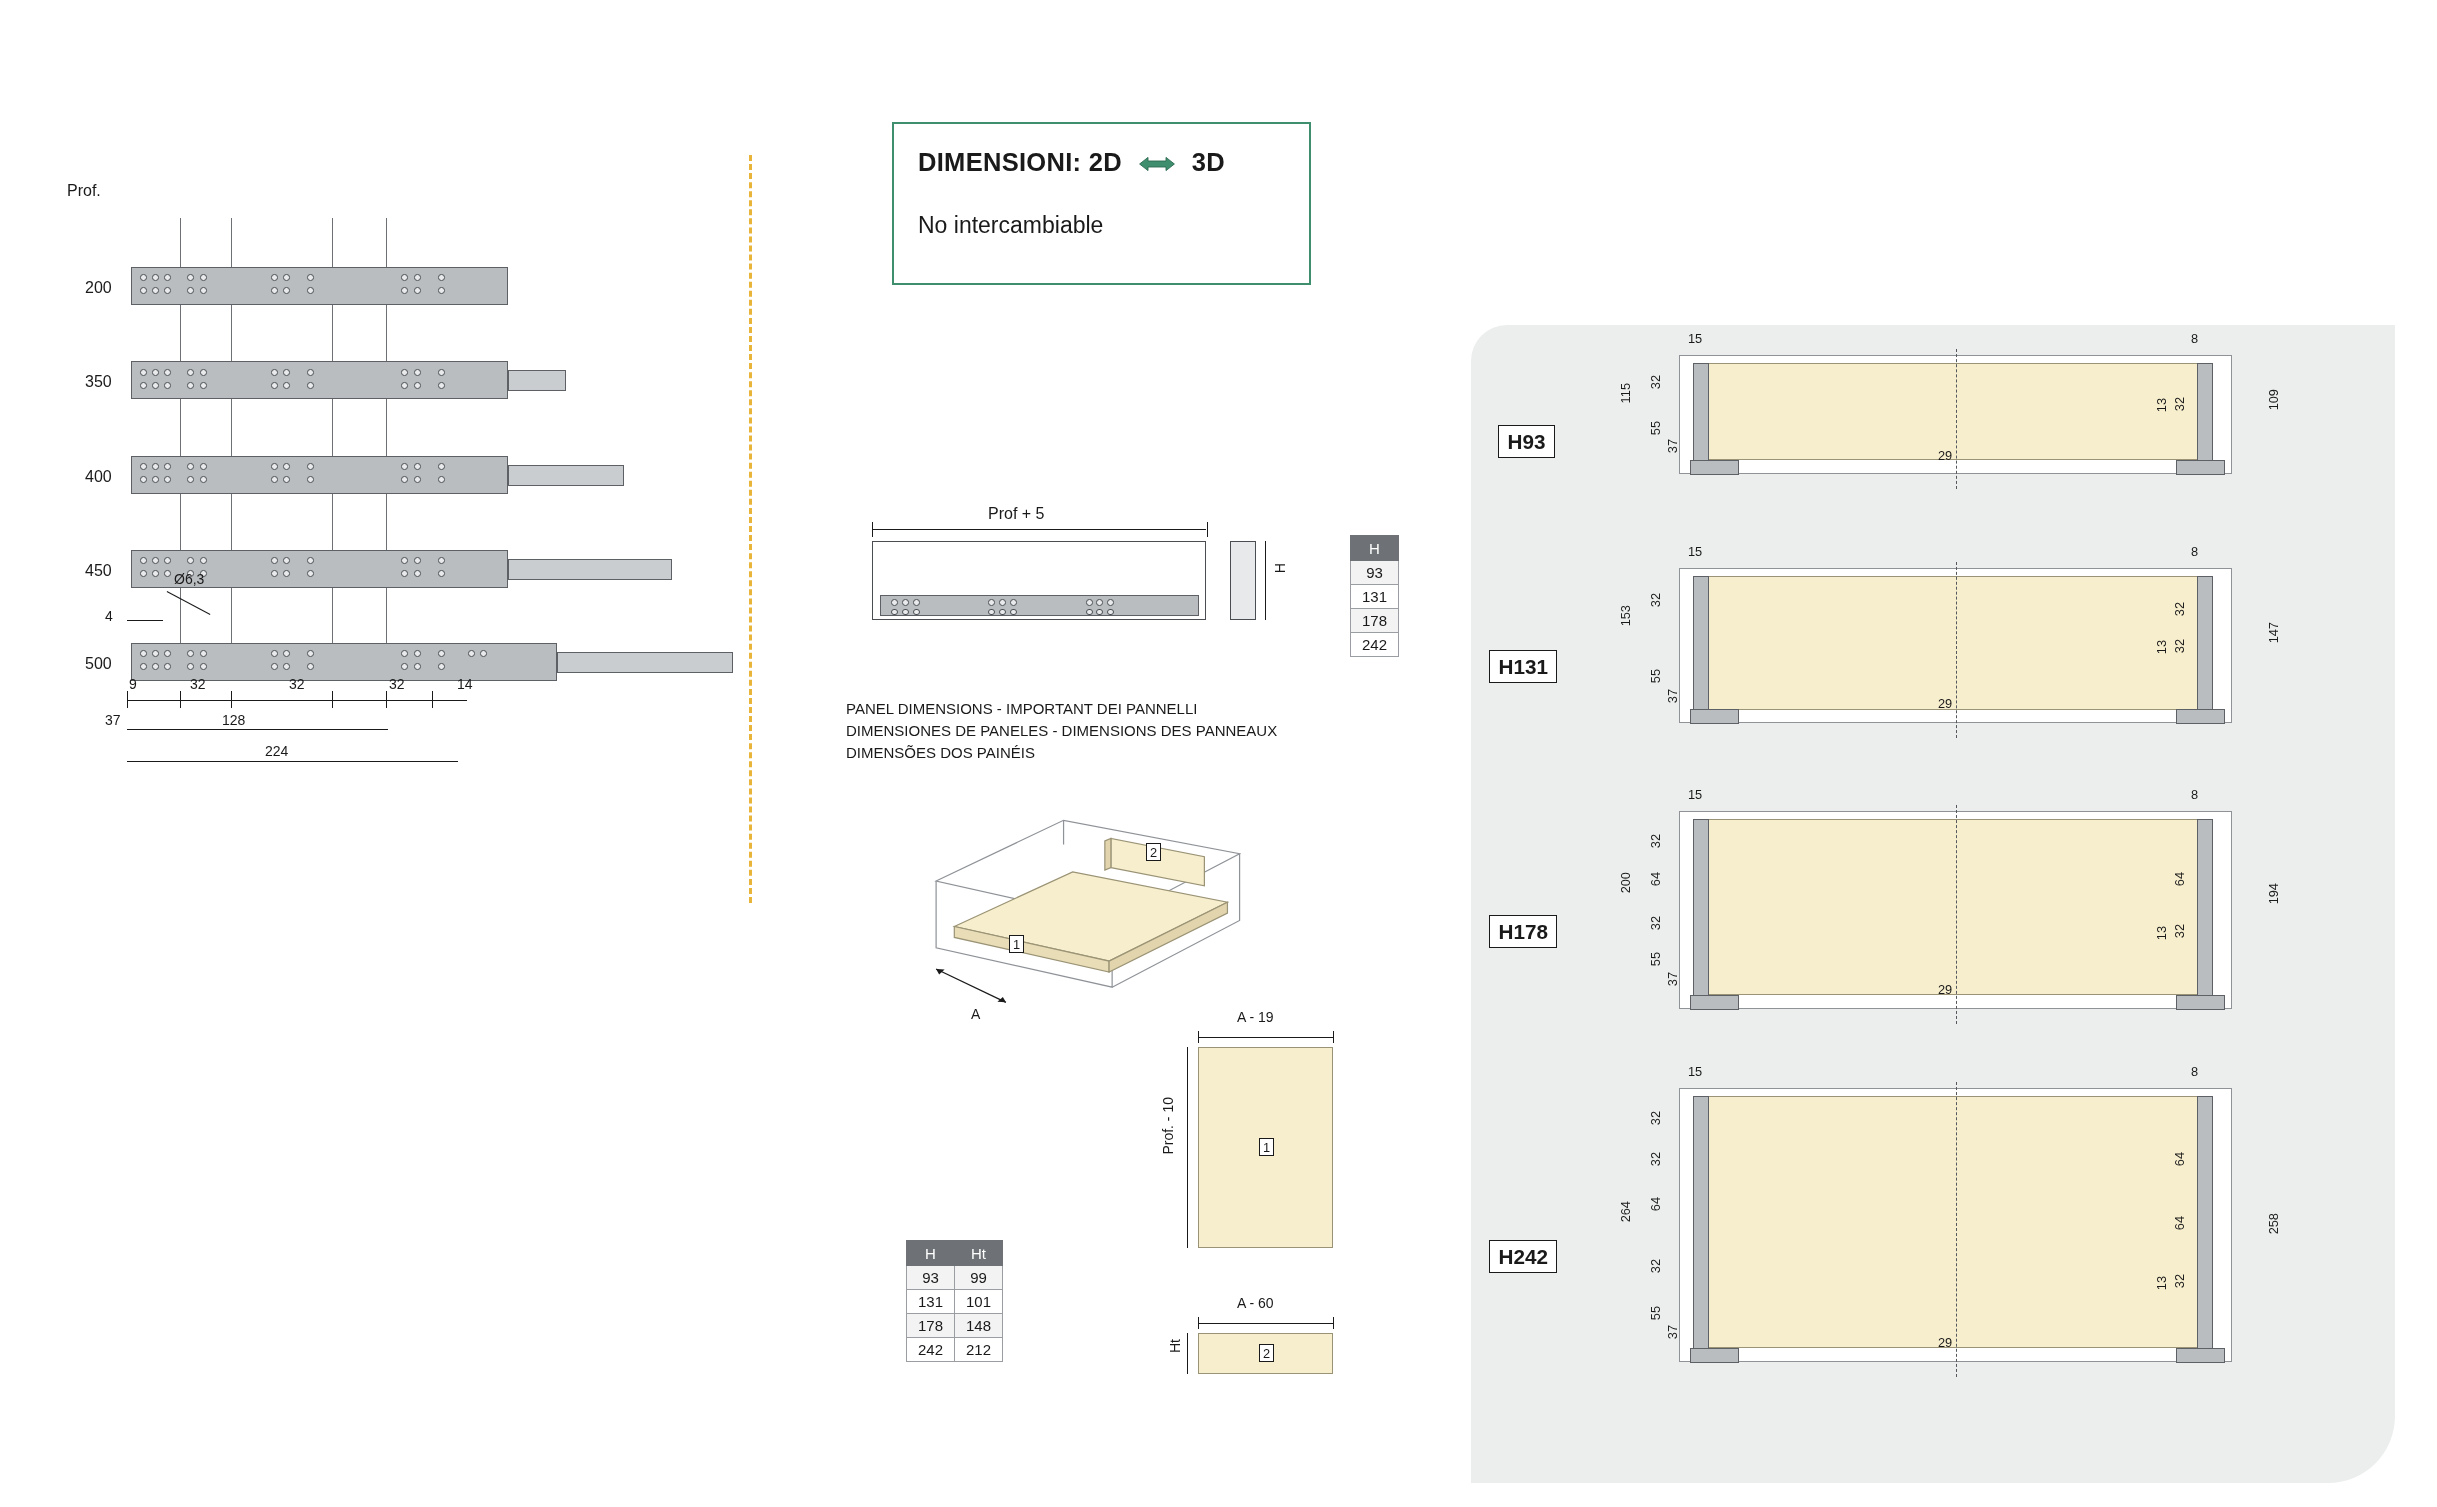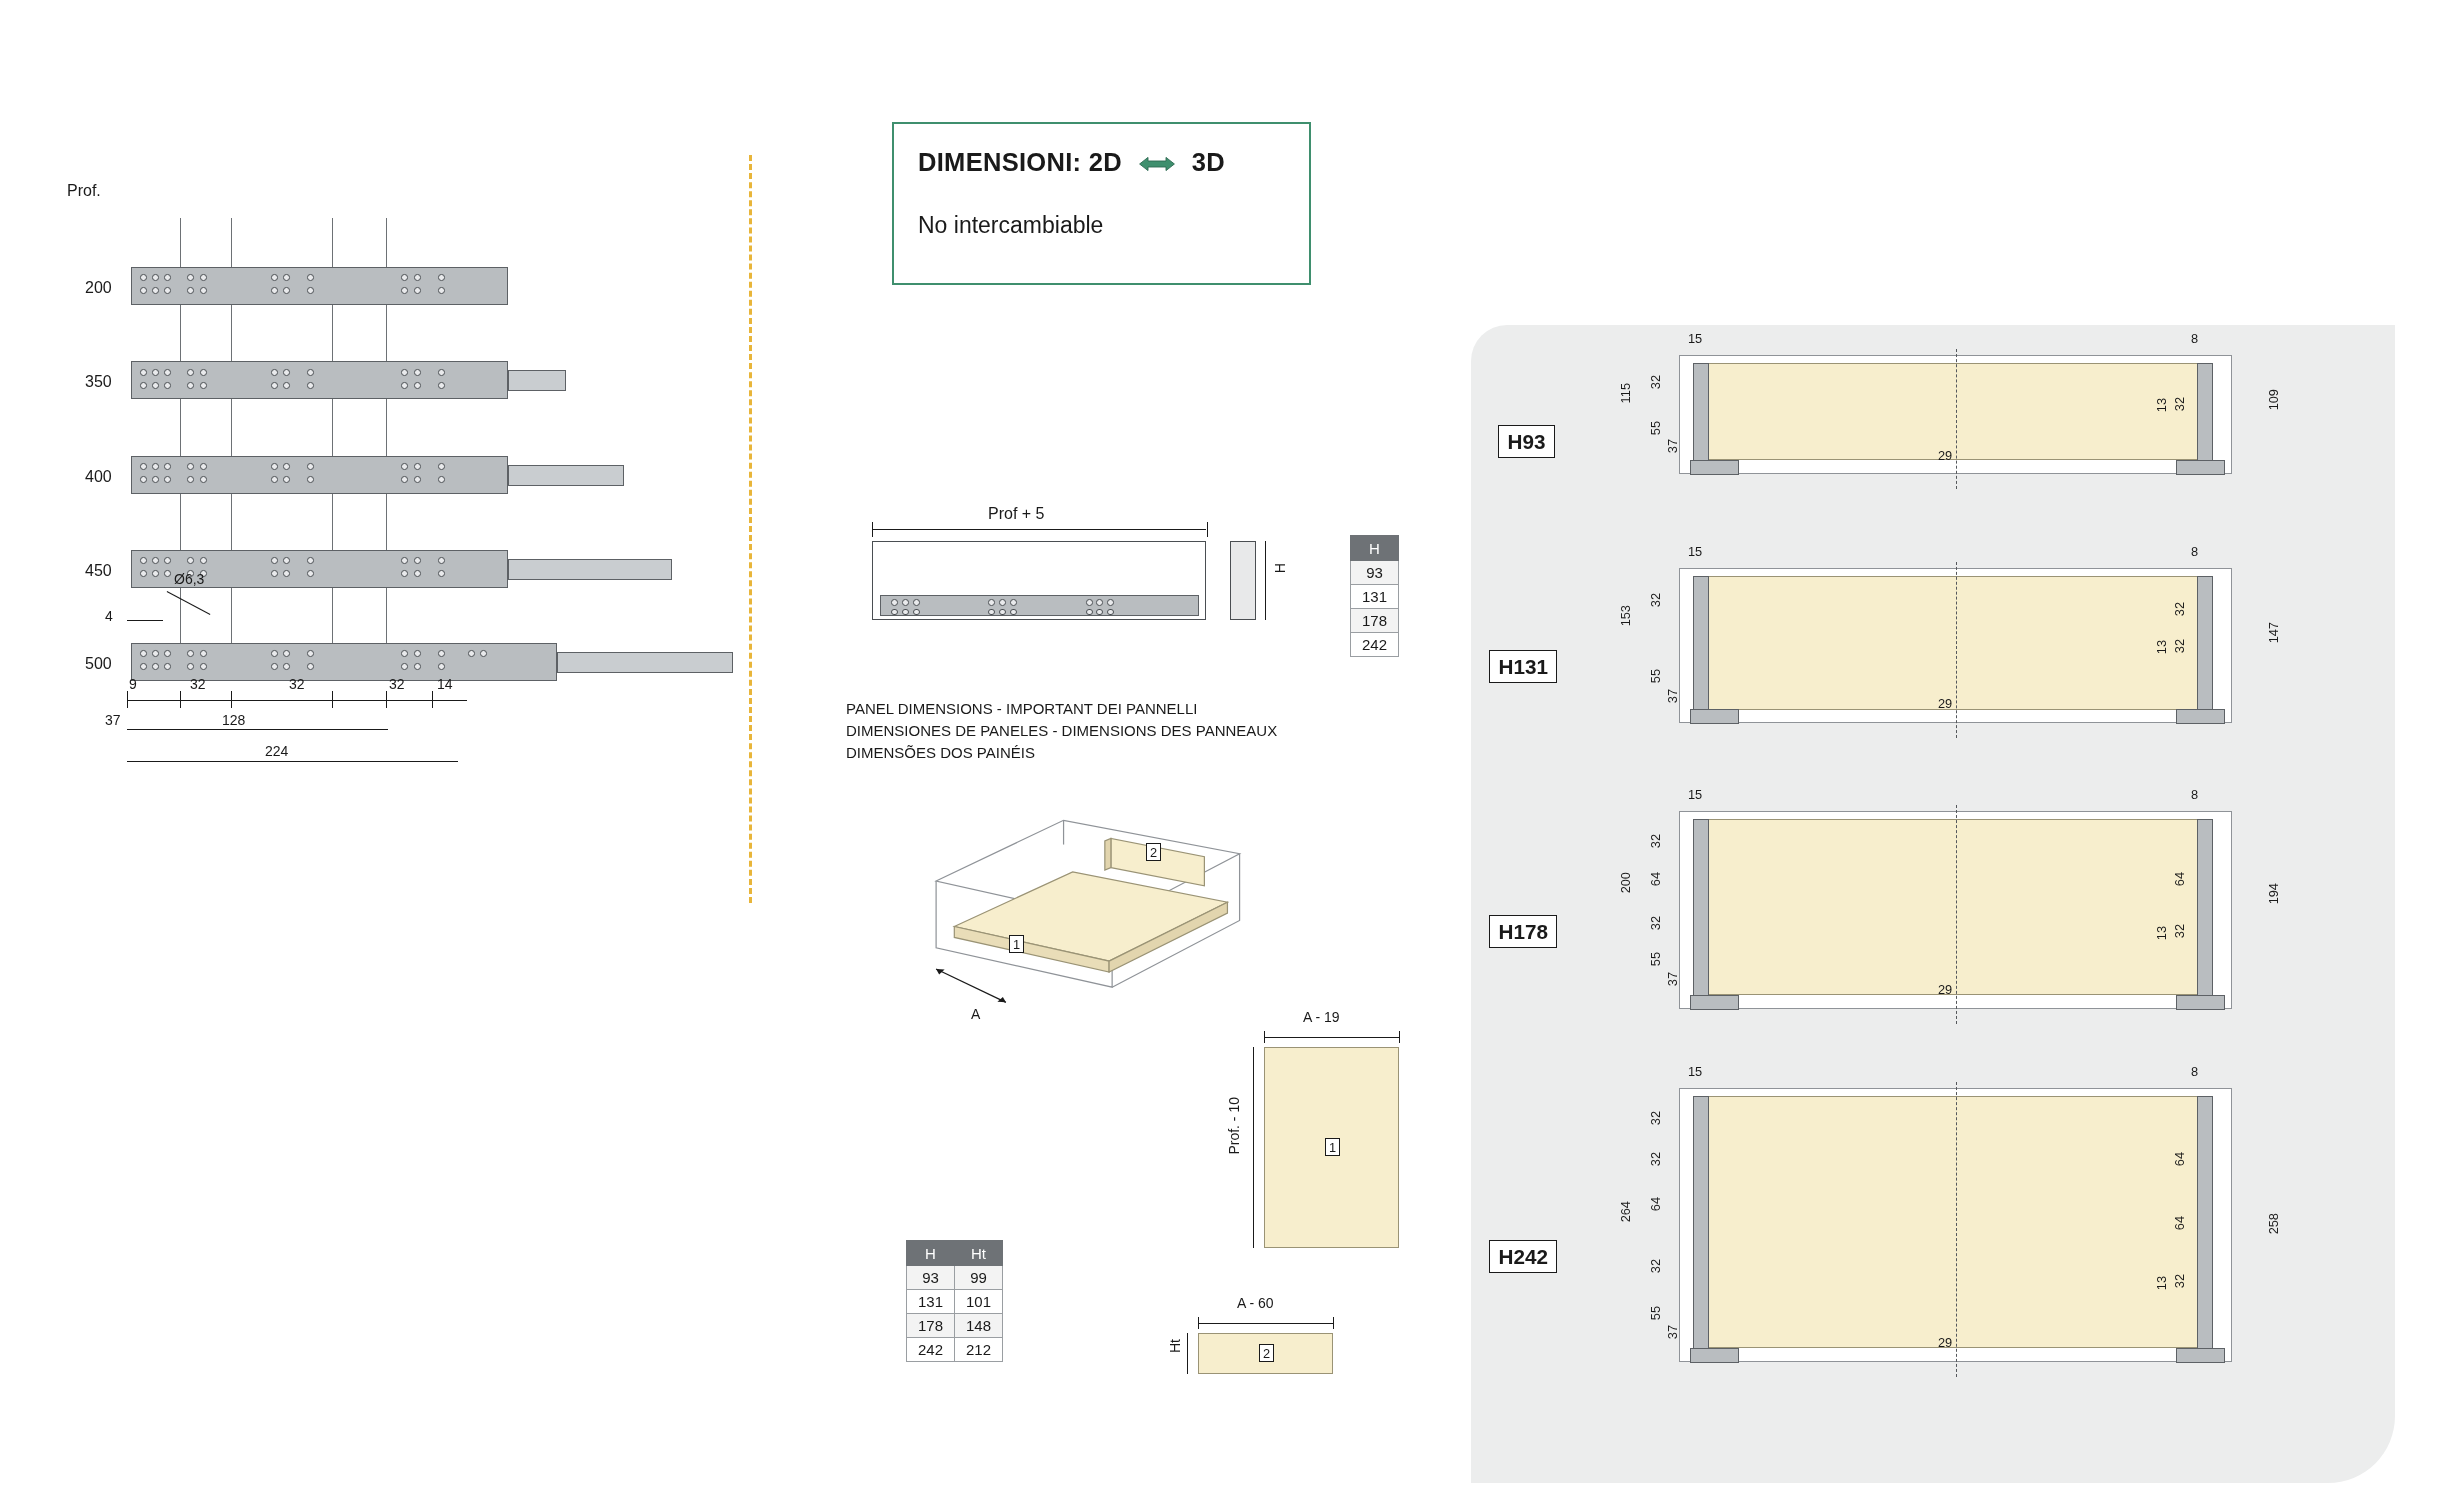--- a/index.html
+++ b/index.html
@@ -236,21 +236,21 @@
   <div class="tick" style="left:125px;top:509px;height:17px;"></div>
   <div class="tick" style="left:176px;top:509px;height:17px;"></div>
   <div class="tick" style="left:277px;top:509px;height:17px;"></div>
   <div class="tick" style="left:331px;top:509px;height:17px;"></div>
   <div class="tick" style="left:377px;top:509px;height:17px;"></div>
 
   <div class="abs lbl-s" style="left:74px;top:494px;">9</div>
   <div class="abs lbl-s" style="left:135px;top:494px;">32</div>
   <div class="abs lbl-s" style="left:234px;top:494px;">32</div>
   <div class="abs lbl-s" style="left:334px;top:494px;">32</div>
-  <div class="abs lbl-s" style="left:382px;top:494px;">14</div>
+  <div class="abs lbl-s" style="left:402px;top:494px;">14</div>
 
   <div class="leader" style="left:72px;top:547px;width:261px;"></div>
   <div class="abs lbl-s" style="left:50px;top:530px;">37</div>
   <div class="abs lbl-s" style="left:167px;top:530px;">128</div>
 
   <div class="leader" style="left:72px;top:579px;width:331px;"></div>
   <div class="abs lbl-s" style="left:210px;top:561px;">224</div>
 </div>
 
 <div class="abs" style="left:836px;top:505px;width:608px;height:170px;">
@@ -336,21 +336,21 @@
 
     <line x1="120" y1="285" x2="235" y2="340" stroke="#1a1a1a" stroke-width="2"></line>
     <polygon points="120,285 134,286 125,294" fill="#1a1a1a"></polygon>
     <polygon points="235,340 221,339 230,331" fill="#1a1a1a"></polygon>
   </svg>
   <div class="box1" style="left:146px;top:139px;">1</div>
   <div class="box1" style="left:283px;top:47px;">2</div>
   <div class="abs lbl-s" style="left:108px;top:210px;">A</div>
 </div>
 
-<div class="abs" style="left:1209px;top:1009px;width:255px;height:292px;">
+<div class="abs" style="left:1143px;top:1009px;width:255px;height:292px;">
   <div class="abs lbl-s" style="left:94px;top:0px;">A - 19</div>
   <div class="leader" style="left:55px;top:28px;width:135px;"></div>
   <div class="tick" style="left:55px;top:22px;height:12px;"></div>
   <div class="tick" style="left:190px;top:22px;height:12px;"></div>
   <div class="wood abs" style="left:55px;top:38px;width:135px;height:201px;"></div>
   <div class="box1" style="left:116px;top:129px;">1</div>
   <div class="abs lbl-s vert" style="left:17px;top:88px;">Prof. - 10</div>
   <div class="tick" style="left:44px;top:38px;height:201px;"></div>
 </div>
 

